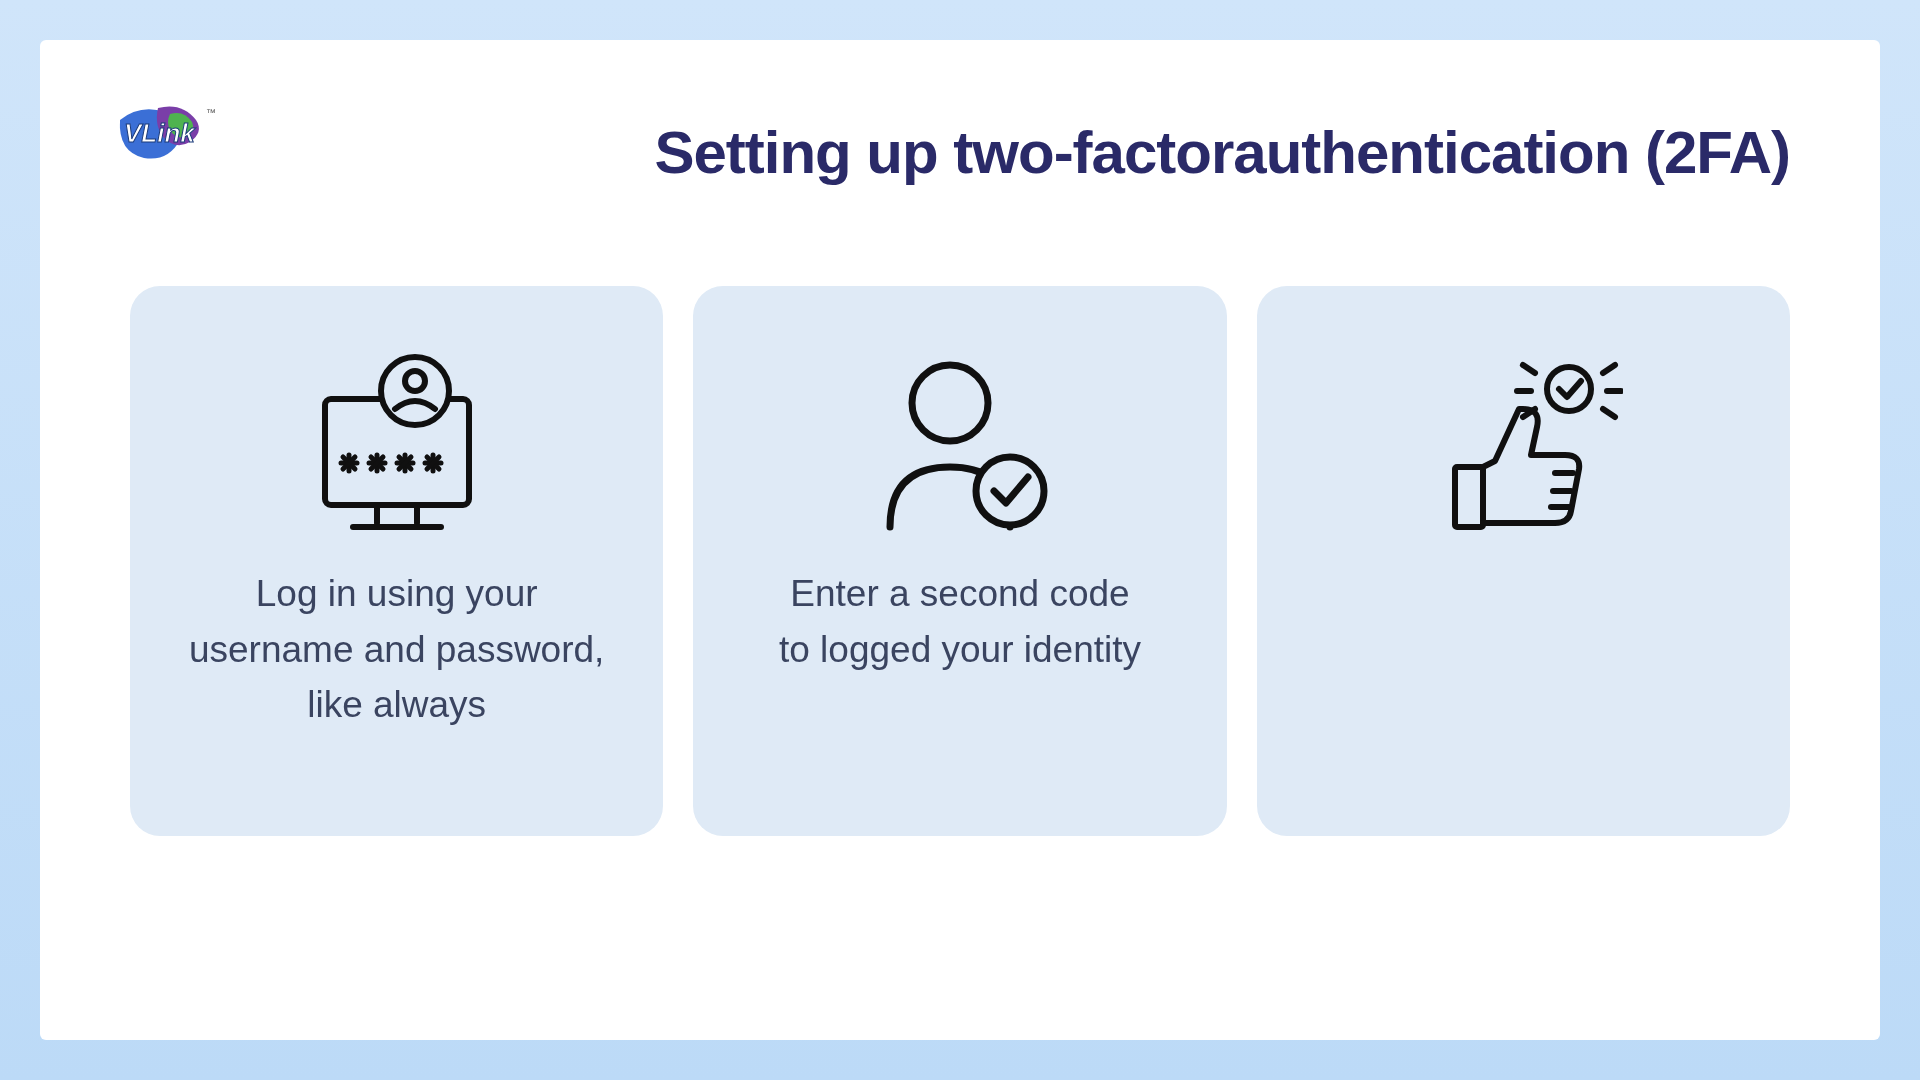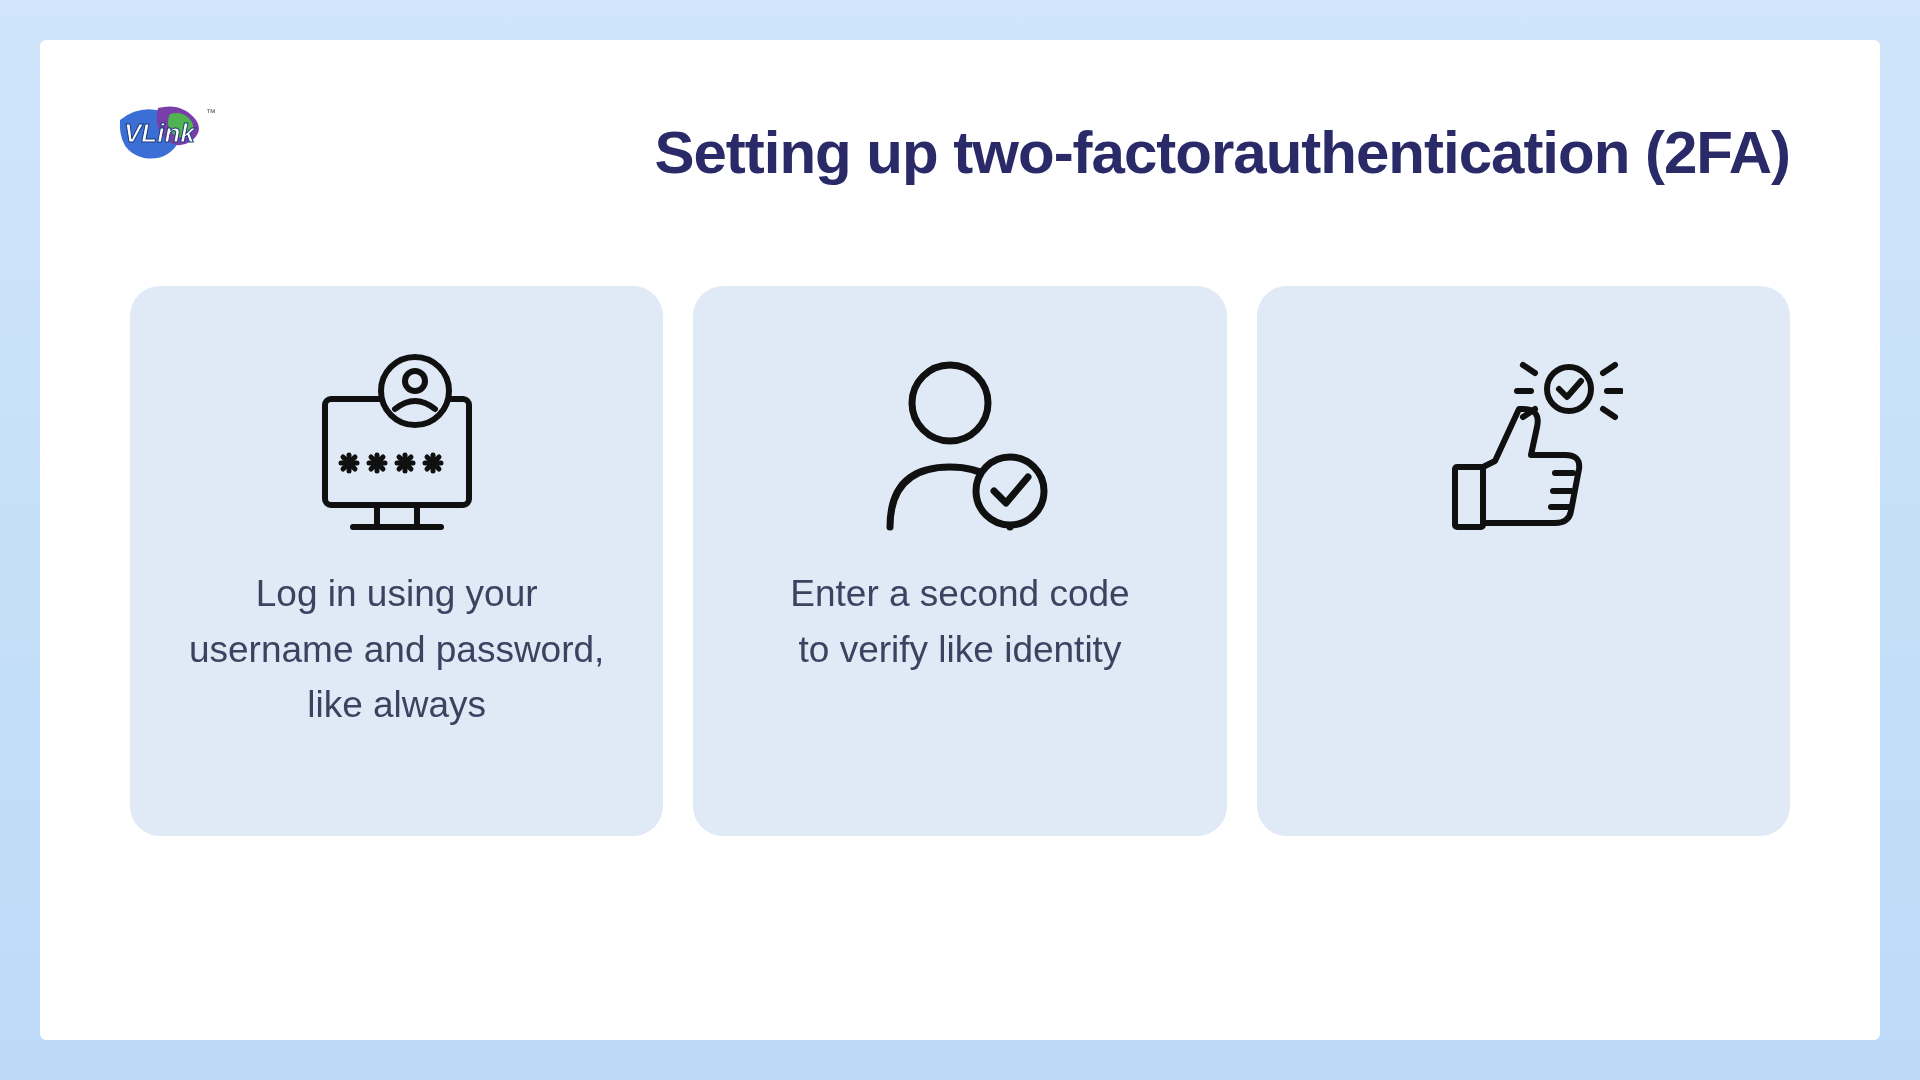--- a/index.html
+++ b/index.html
@@ -141,21 +141,21 @@
 
             <circle cx="90" cy="52" r="38"></circle>
             <path d="M30 176 Q30 116 90 116 Q150 116 150 176"></path>
 
             <circle cx="150" cy="140" r="34" fill="#dfeaf6"></circle>
             <polyline points="134,140 146,152 168,126"></polyline>
           </g>
         </svg>
       </div>
       <p class="card-text">Enter a second code
-to verify like identity</p>
+to logged your identity</p>
     </div>
 
     <div class="card">
       <div class="icon-wrap">
         <svg width="200" height="190" viewBox="0 0 200 190">
           <g fill="none" stroke="#101010" stroke-width="6" stroke-linecap="round" stroke-linejoin="round">
 
             <circle cx="146" cy="38" r="22"></circle>
             <polyline points="136,38 144,46 158,30"></polyline>
             <line x1="112" y1="22" x2="100" y2="14"></line>

